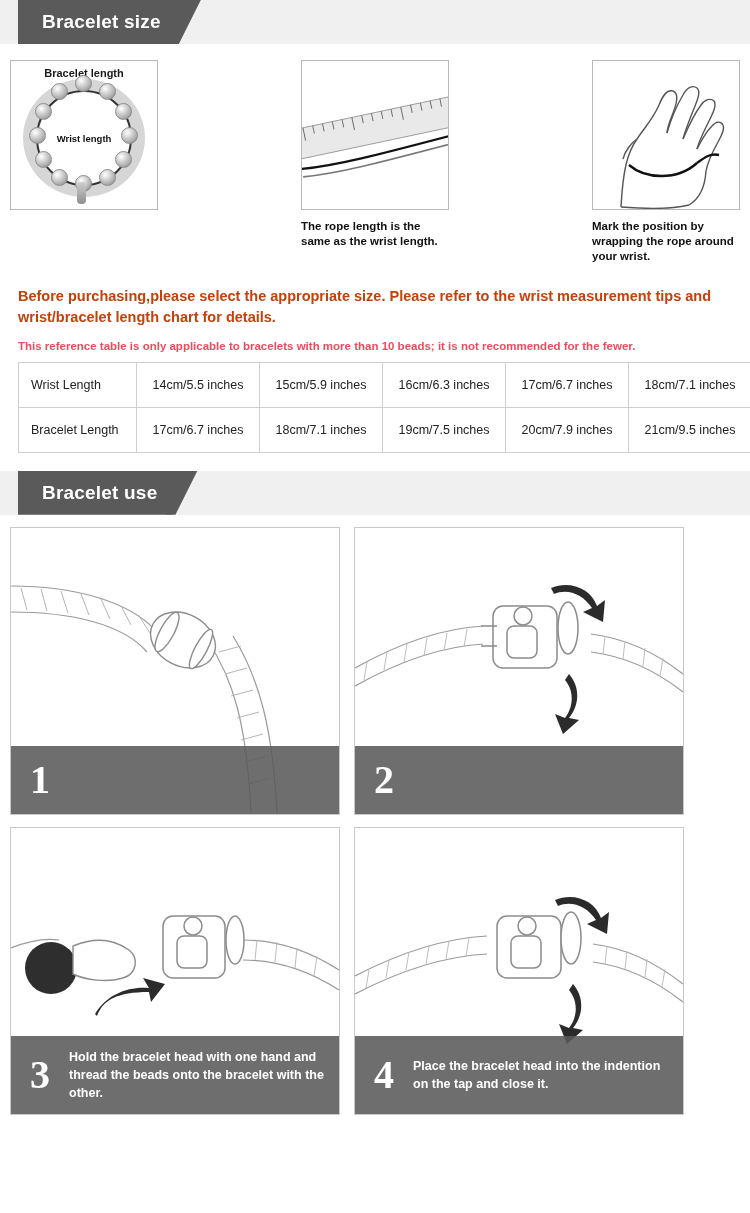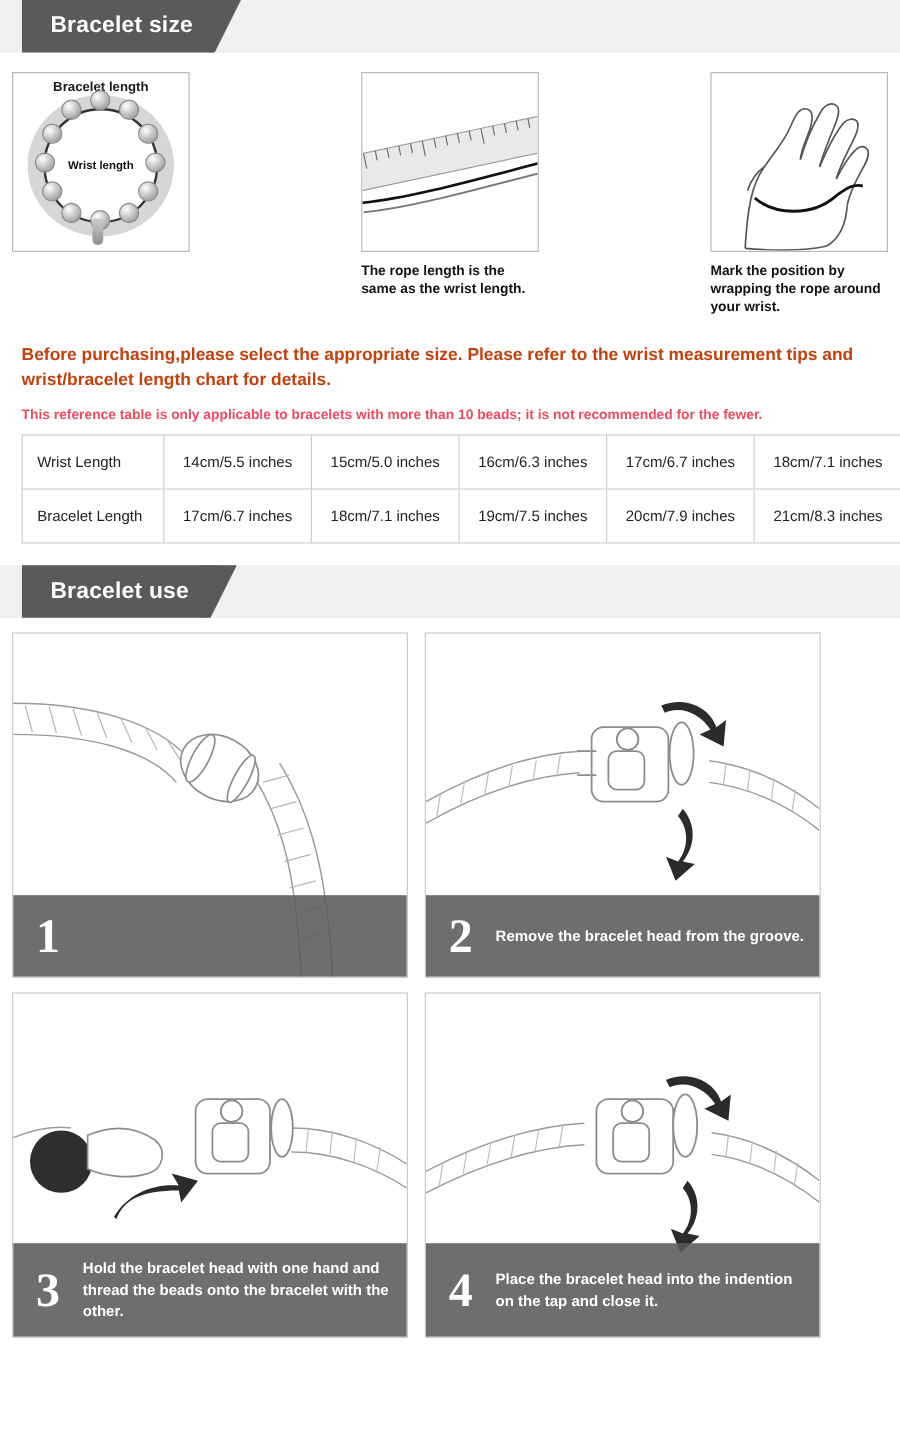--- a/index.html
+++ b/index.html
@@ -285,32 +285,32 @@
   </div>
 
   <div class="notice">Before purchasing,please select the appropriate size. Please refer to the wrist measurement tips and wrist/bracelet length chart for details.</div>
   <div class="redline">This reference table is only applicable to bracelets with more than 10 beads; it is not recommended for the fewer.</div>
 
   <table class="size-table">
     <tbody>
       <tr>
         <td class="head">Wrist Length</td>
         <td class="val">14cm/5.5 inches</td>
-        <td class="val">15cm/5.0 inches</td>
+        <td class="val">15cm/5.9 inches</td>
         <td class="val">16cm/6.3 inches</td>
         <td class="val">17cm/6.7 inches</td>
         <td class="val">18cm/7.1 inches</td>
       </tr>
       <tr>
         <td class="head">Bracelet Length</td>
         <td class="val">17cm/6.7 inches</td>
         <td class="val">18cm/7.1 inches</td>
         <td class="val">19cm/7.5 inches</td>
         <td class="val">20cm/7.9 inches</td>
-        <td class="val">21cm/8.3 inches</td>
+        <td class="val">21cm/9.5 inches</td>
       </tr>
     </tbody>
   </table>
 </div>
 
 <div class="banner-wrap" style="margin-top:18px">
   <div class="banner-tail" style="left:166px"></div>
   <div class="banner">
     <span>Bracelet use</span>
   </div>
@@ -365,21 +365,20 @@
             <path d="M126 98 h16 M126 118 h16"></path>
           </g>
           <g fill="#2b2b2b">
             <path d="M196 60 C214 52 236 60 242 78 l8 -6 -2 22 -20 -10 9 -4 C228 66 212 60 199 66 z"></path>
             <path d="M214 146 C226 160 224 178 214 190 l10 2 -16 14 -8 -20 10 4 C218 180 220 164 210 152 z"></path>
           </g>
         </svg>
       </div>
       <div class="step-caption">
         <div class="step-num">2</div>
-        <div class="step-text">Remove the bracelet head from the groove.</div>
       </div>
     </div>
 
     <div class="step tall">
       <div class="art">
         <svg width="328" height="286" viewBox="0 0 328 286">
           <g fill="none" stroke="#9a9a9a" stroke-width="1.2">
             <path d="M232 112 C266 112 300 124 328 142"></path>
             <path d="M232 132 C266 132 300 144 328 162"></path>
           </g>

